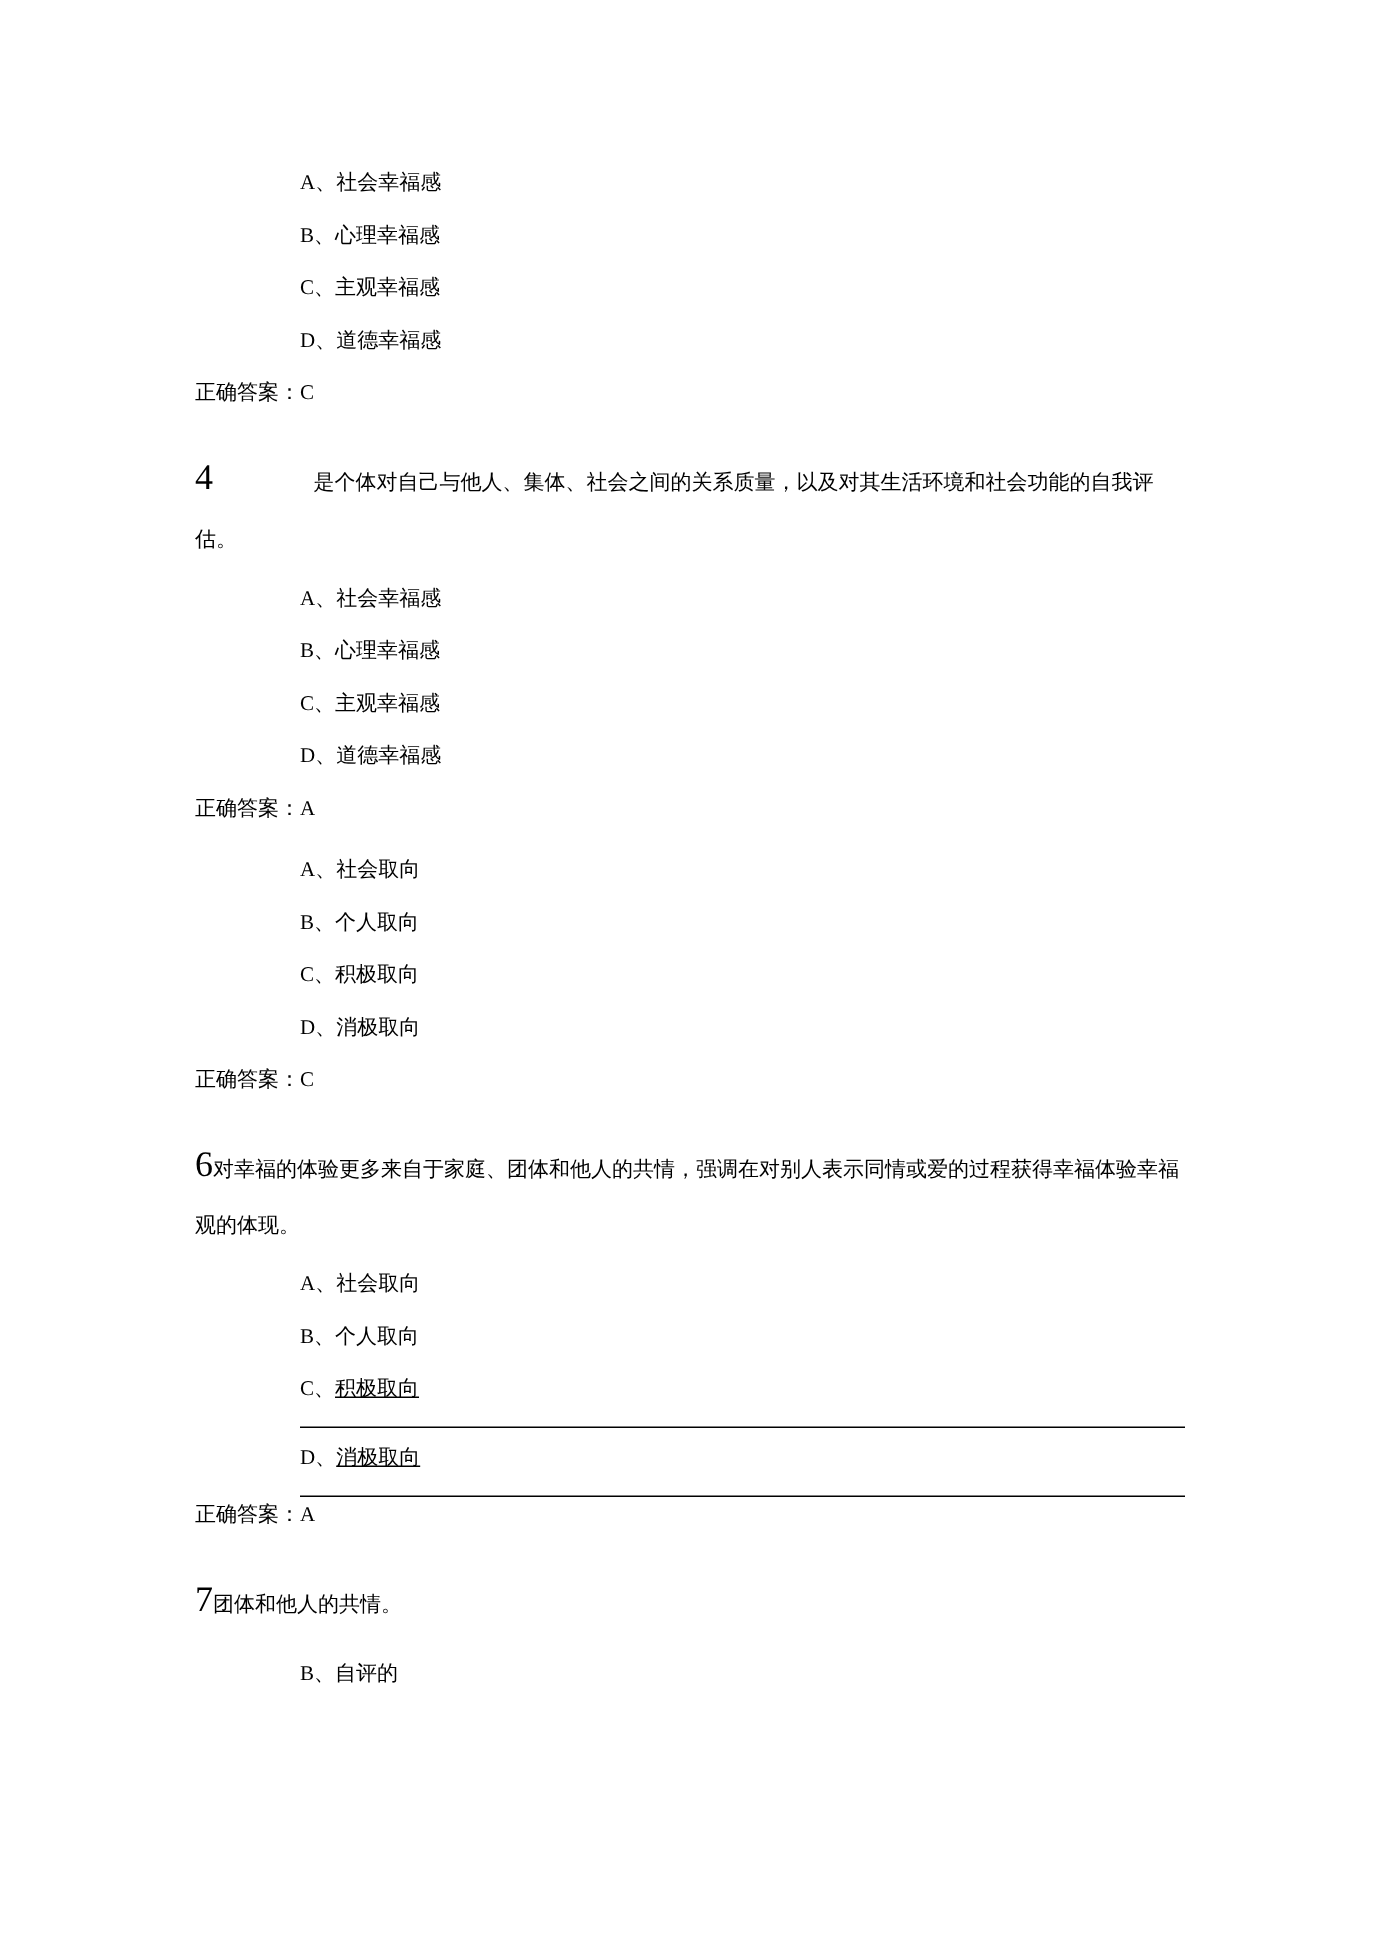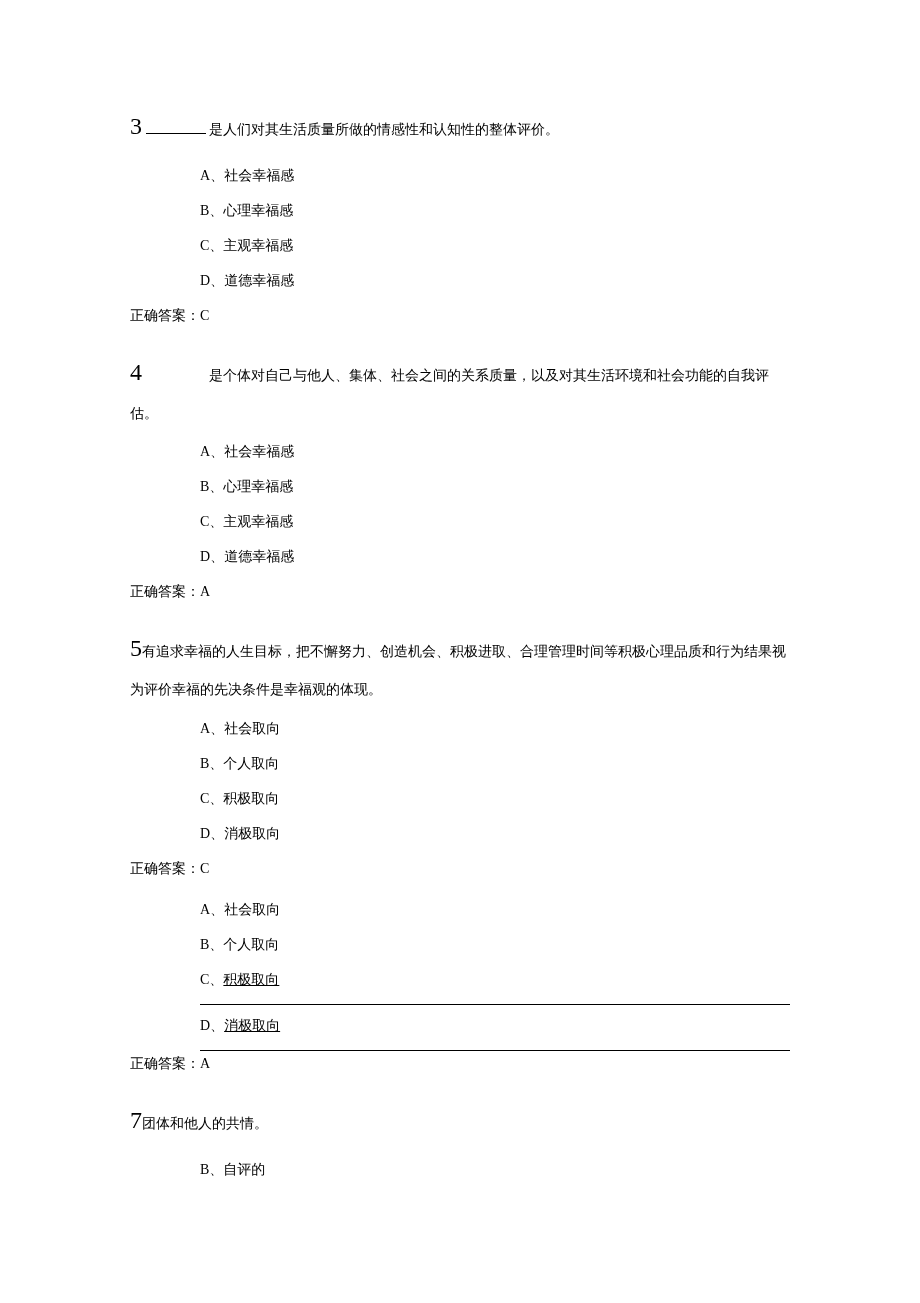--- a/index.html
+++ b/index.html
@@ -47,25 +47,20 @@
   .hr-line {
     border: none;
     border-top: 1px solid #000;
     margin: 2px 0 2px 0;
   }
 </style>
 </head>
 <body>
 
 <div class="question-block">
-  <div class="stem">
-    <span class="q-number">3</span>
-    <span class="blank"></span>
-    <span>是人们对其生活质量所做的情感性和认知性的整体评价。</span>
-  </div>
   <div class="options">
     <div class="option"><span>A、</span><span>社会幸福感</span></div>
     <div class="option"><span>B、</span><span>心理幸福感</span></div>
     <div class="option"><span>C、</span><span>主观幸福感</span></div>
     <div class="option"><span>D、</span><span>道德幸福感</span></div>
   </div>
   <div class="answer"><span>正确答案：</span><span>C</span></div>
 </div>
 
 <div class="question-block">
@@ -77,33 +72,33 @@
   <div class="options">
     <div class="option"><span>A、</span><span>社会幸福感</span></div>
     <div class="option"><span>B、</span><span>心理幸福感</span></div>
     <div class="option"><span>C、</span><span>主观幸福感</span></div>
     <div class="option"><span>D、</span><span>道德幸福感</span></div>
   </div>
   <div class="answer"><span>正确答案：</span><span>A</span></div>
 </div>
 
 <div class="question-block">
-  <div class="stem">
-    <span class="q-number">5</span><span>有追求幸福的人生目标，把不懈努力、创造机会、积极进取、合理管理时间等积极心理品质和行为结果视为评价幸福的先决条件是幸福观的体现。</span>
-  </div>
   <div class="options">
     <div class="option"><span>A、</span><span>社会取向</span></div>
     <div class="option"><span>B、</span><span>个人取向</span></div>
     <div class="option"><span>C、</span><span>积极取向</span></div>
     <div class="option"><span>D、</span><span>消极取向</span></div>
   </div>
   <div class="answer"><span>正确答案：</span><span>C</span></div>
 </div>
 
 <div class="question-block">
+  <div class="stem">
+    <span class="q-number">6</span><span>对幸福的体验更多来自于家庭、团体和他人的共情，强调在对别人表示同情或爱的过程获得幸福体验幸福观的体现。</span>
+  </div>
   <div class="options">
     <div class="option"><span>A、</span><span>社会取向</span></div>
     <div class="option"><span>B、</span><span>个人取向</span></div>
     <div class="option"><span>C、</span><span class="underline">积极取向</span></div>
     <hr class="hr-line">
     <div class="option" style="margin-top:10px;"><span>D、</span><span class="underline">消极取向</span></div>
     <hr class="hr-line">
   </div>
   <div class="answer"><span>正确答案：</span><span>A</span></div>
 </div>

